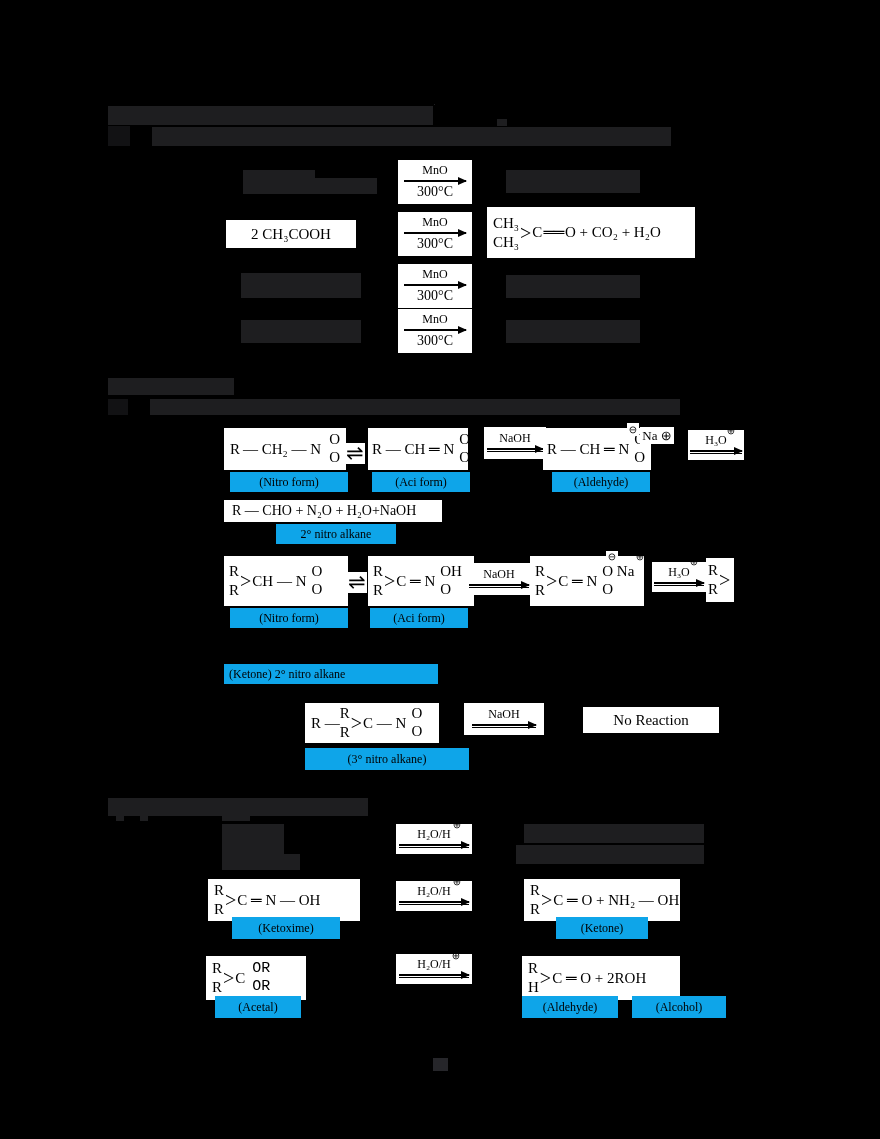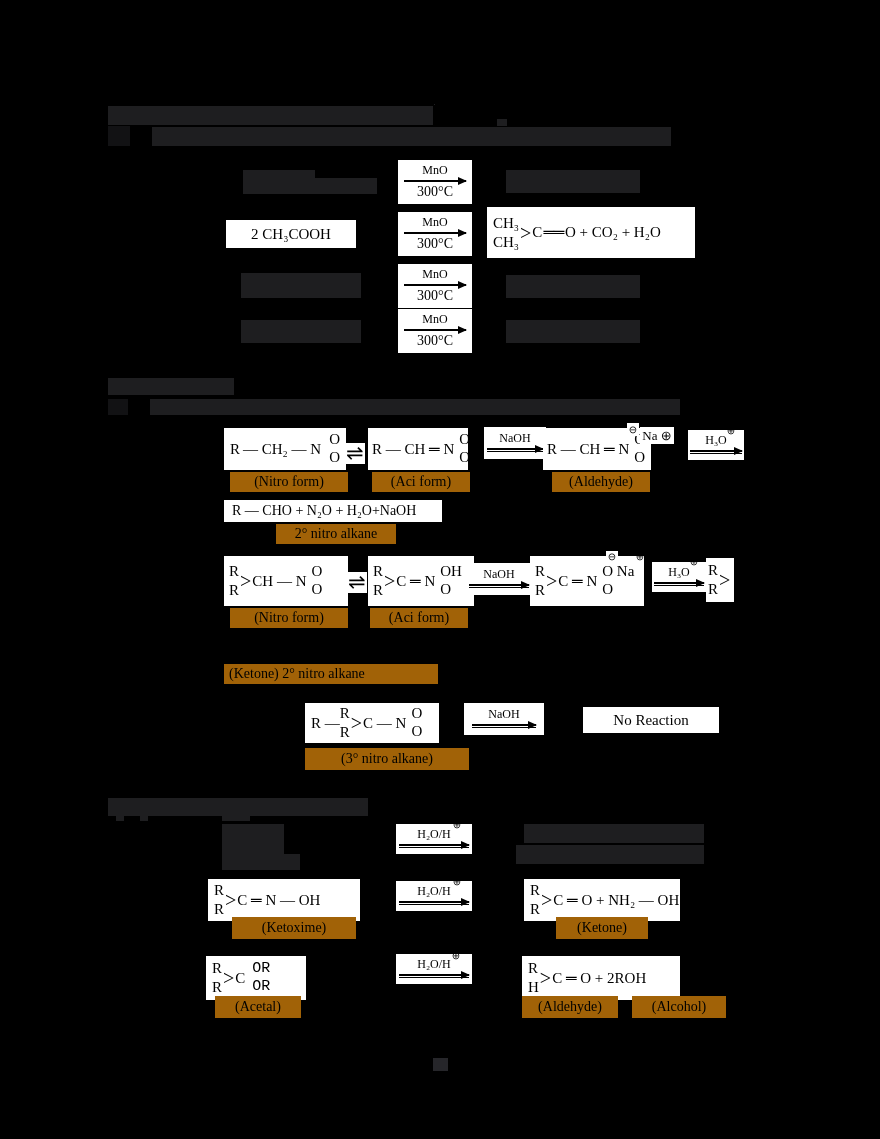--- a/index.html
+++ b/index.html
@@ -67,21 +67,21 @@
     margin-left:1px;margin-right:1px;font-size:20px;line-height:1;
     transform:translateY(0px);
   }
   
   .nitro{
     display:inline-flex;flex-direction:column;align-items:flex-start;
     line-height:1.18;font-size:15px;margin-left:-1px;
   }
 
   .caption{
-    position:absolute;background:#a16207;color:#000;font-size:14px;
+    position:absolute;background:#0ea5e9;color:#000;font-size:12px;
     white-space:nowrap;display:flex;align-items:center;justify-content:center;
   }
 
   .eq{font-size:15px;}
   .dbl-bond{letter-spacing:-.02em;}
 
   
   .pagenum{position:absolute;background:#26262a;}
 </style>
 </head>
@@ -390,21 +390,21 @@
   <div class="chip" style="left:208px;top:879px;width:152px;height:42px;">
     <span class="branch" style="margin-left:6px;">
       <span class="stack">
         <span>R</span>
         <span>R</span>
       </span>
       <span class="vee">&gt;</span>
     </span>
     <span class="eq">C ═ N — OH</span>
   </div>
-  <div class="caption" style="left:232px;top:917px;width:124px;height:22px;">
+  <div class="caption" style="left:232px;top:917px;width:108px;height:22px;">
     <span>(Ketoxime)</span>
   </div>
 
   <div class="arrowbox" style="left:396px;top:881px;width:76px;height:30px;">
     <span class="top">H₂O/H</span>
     <span class="arrowline dbl" style="width:70px;">
       <span class="shaft" style="width:70px;"></span>
         <span class="shaft2" style="width:70px;"></span>
         <span class="head"></span>
     </span>

